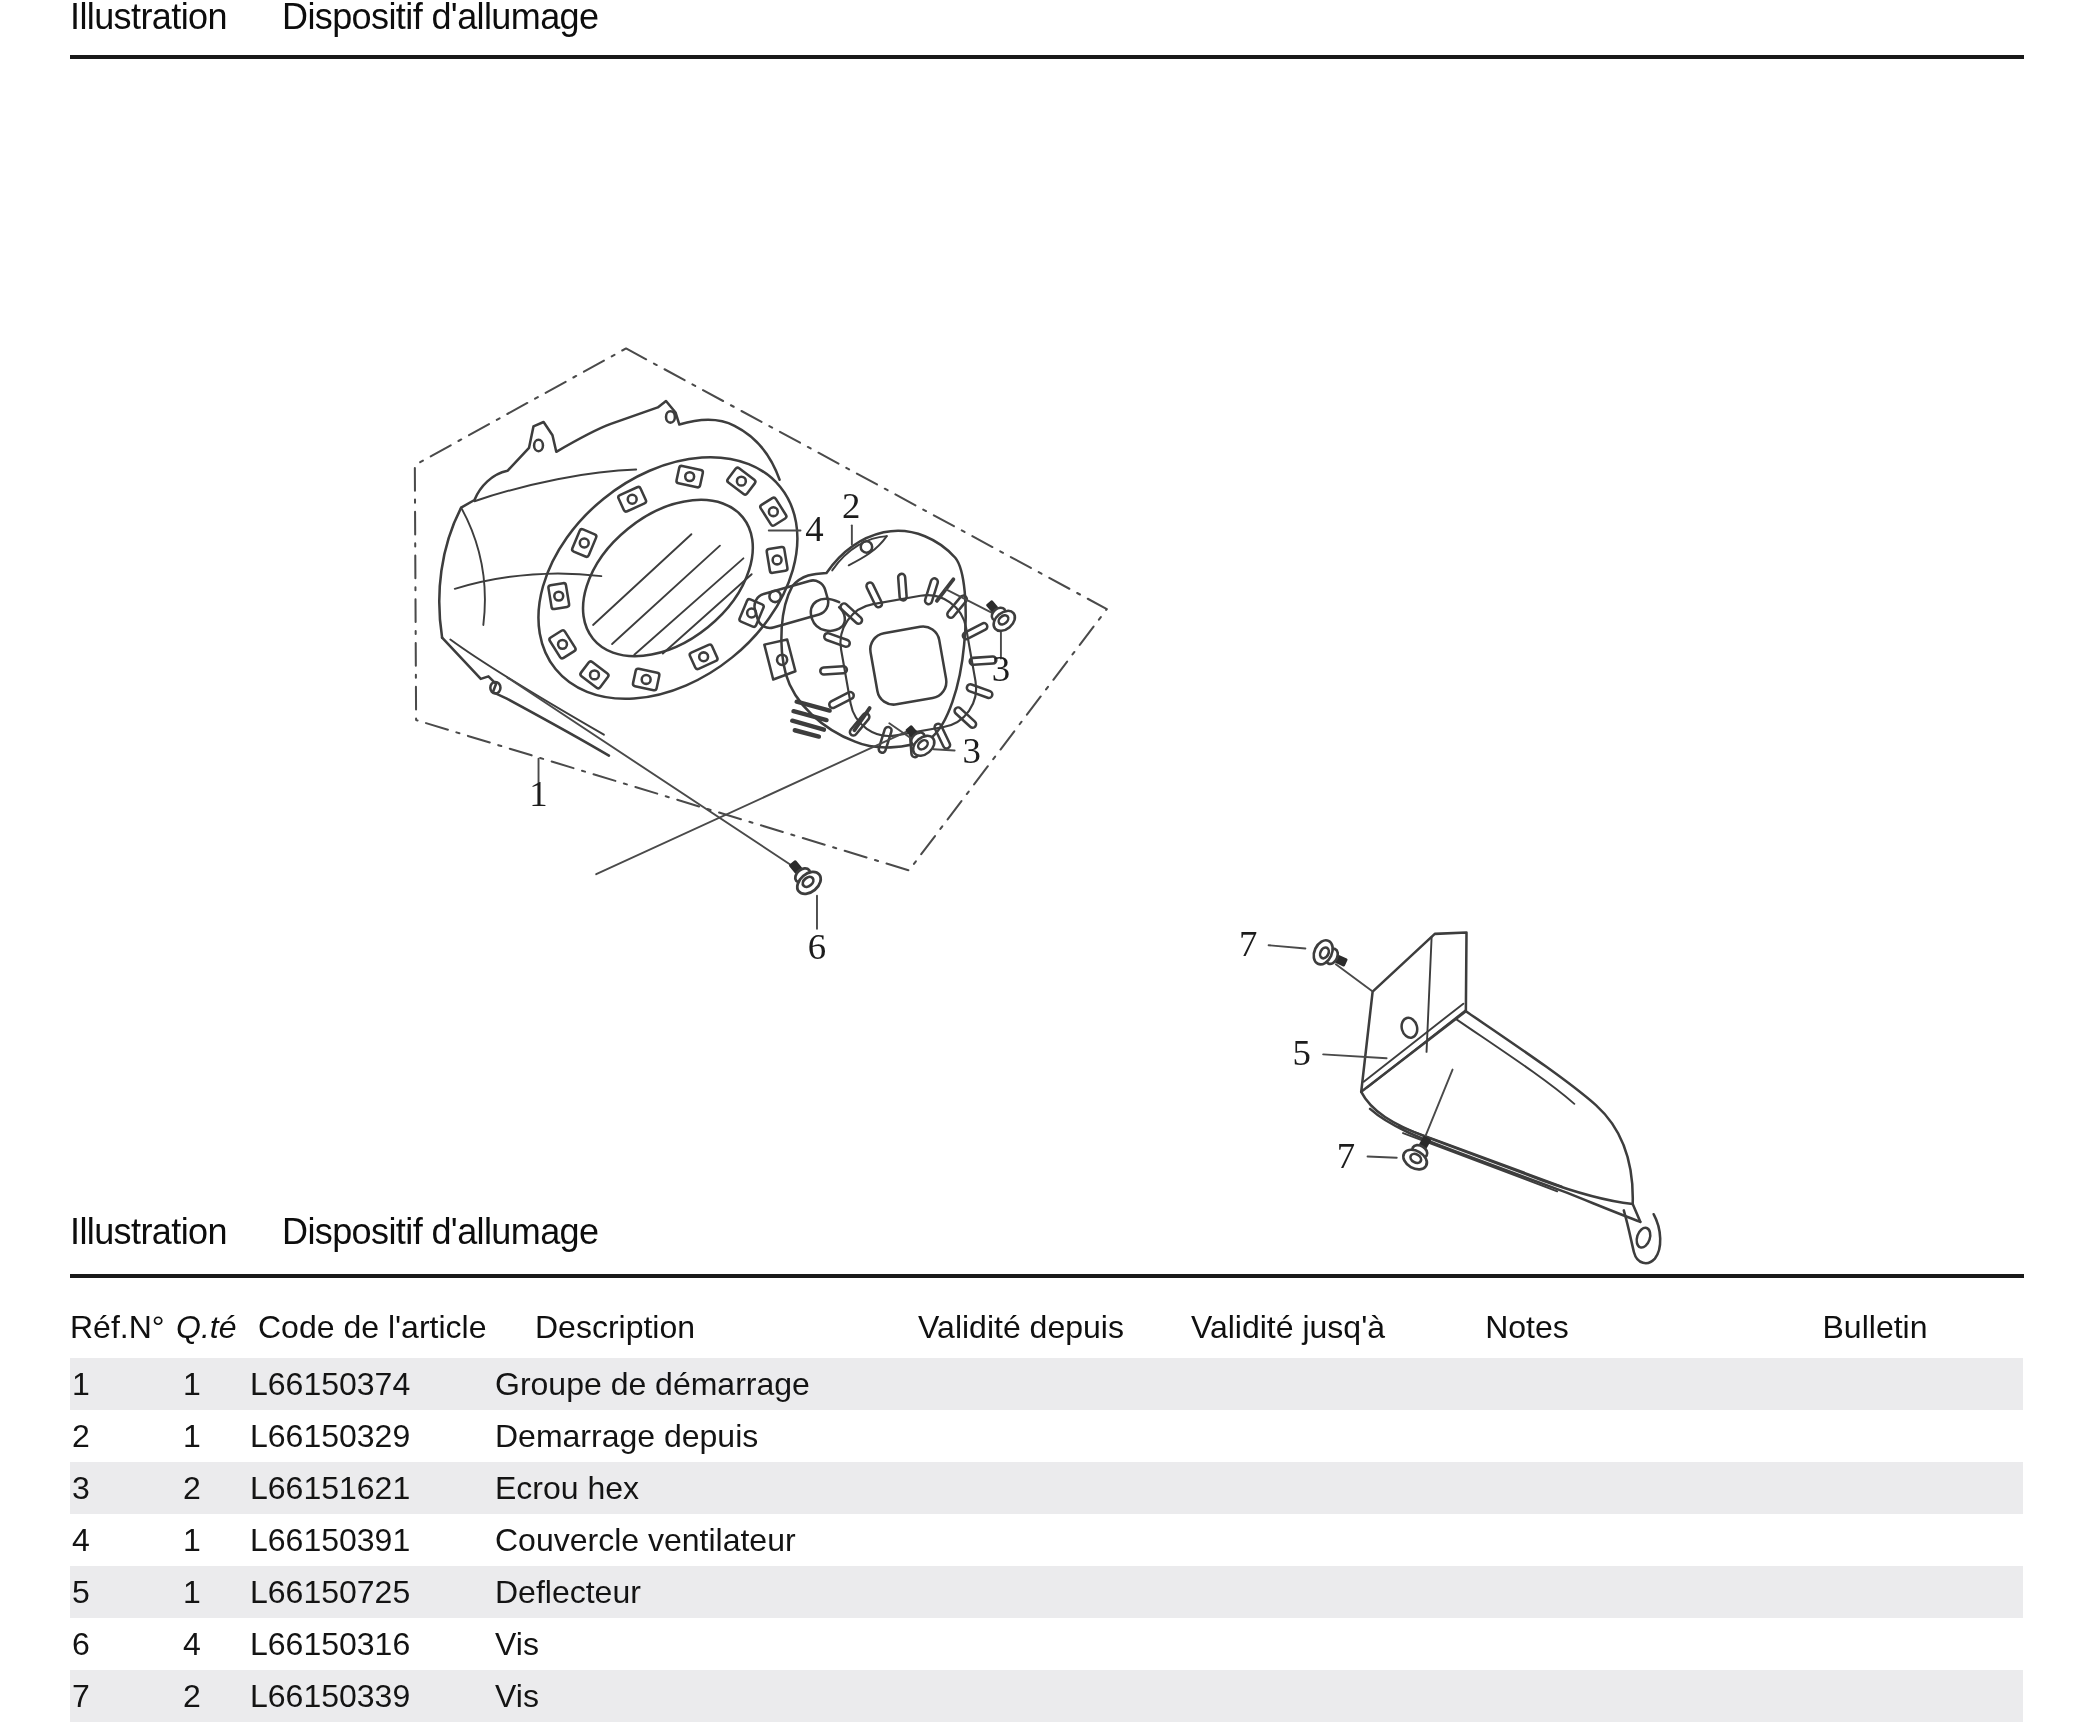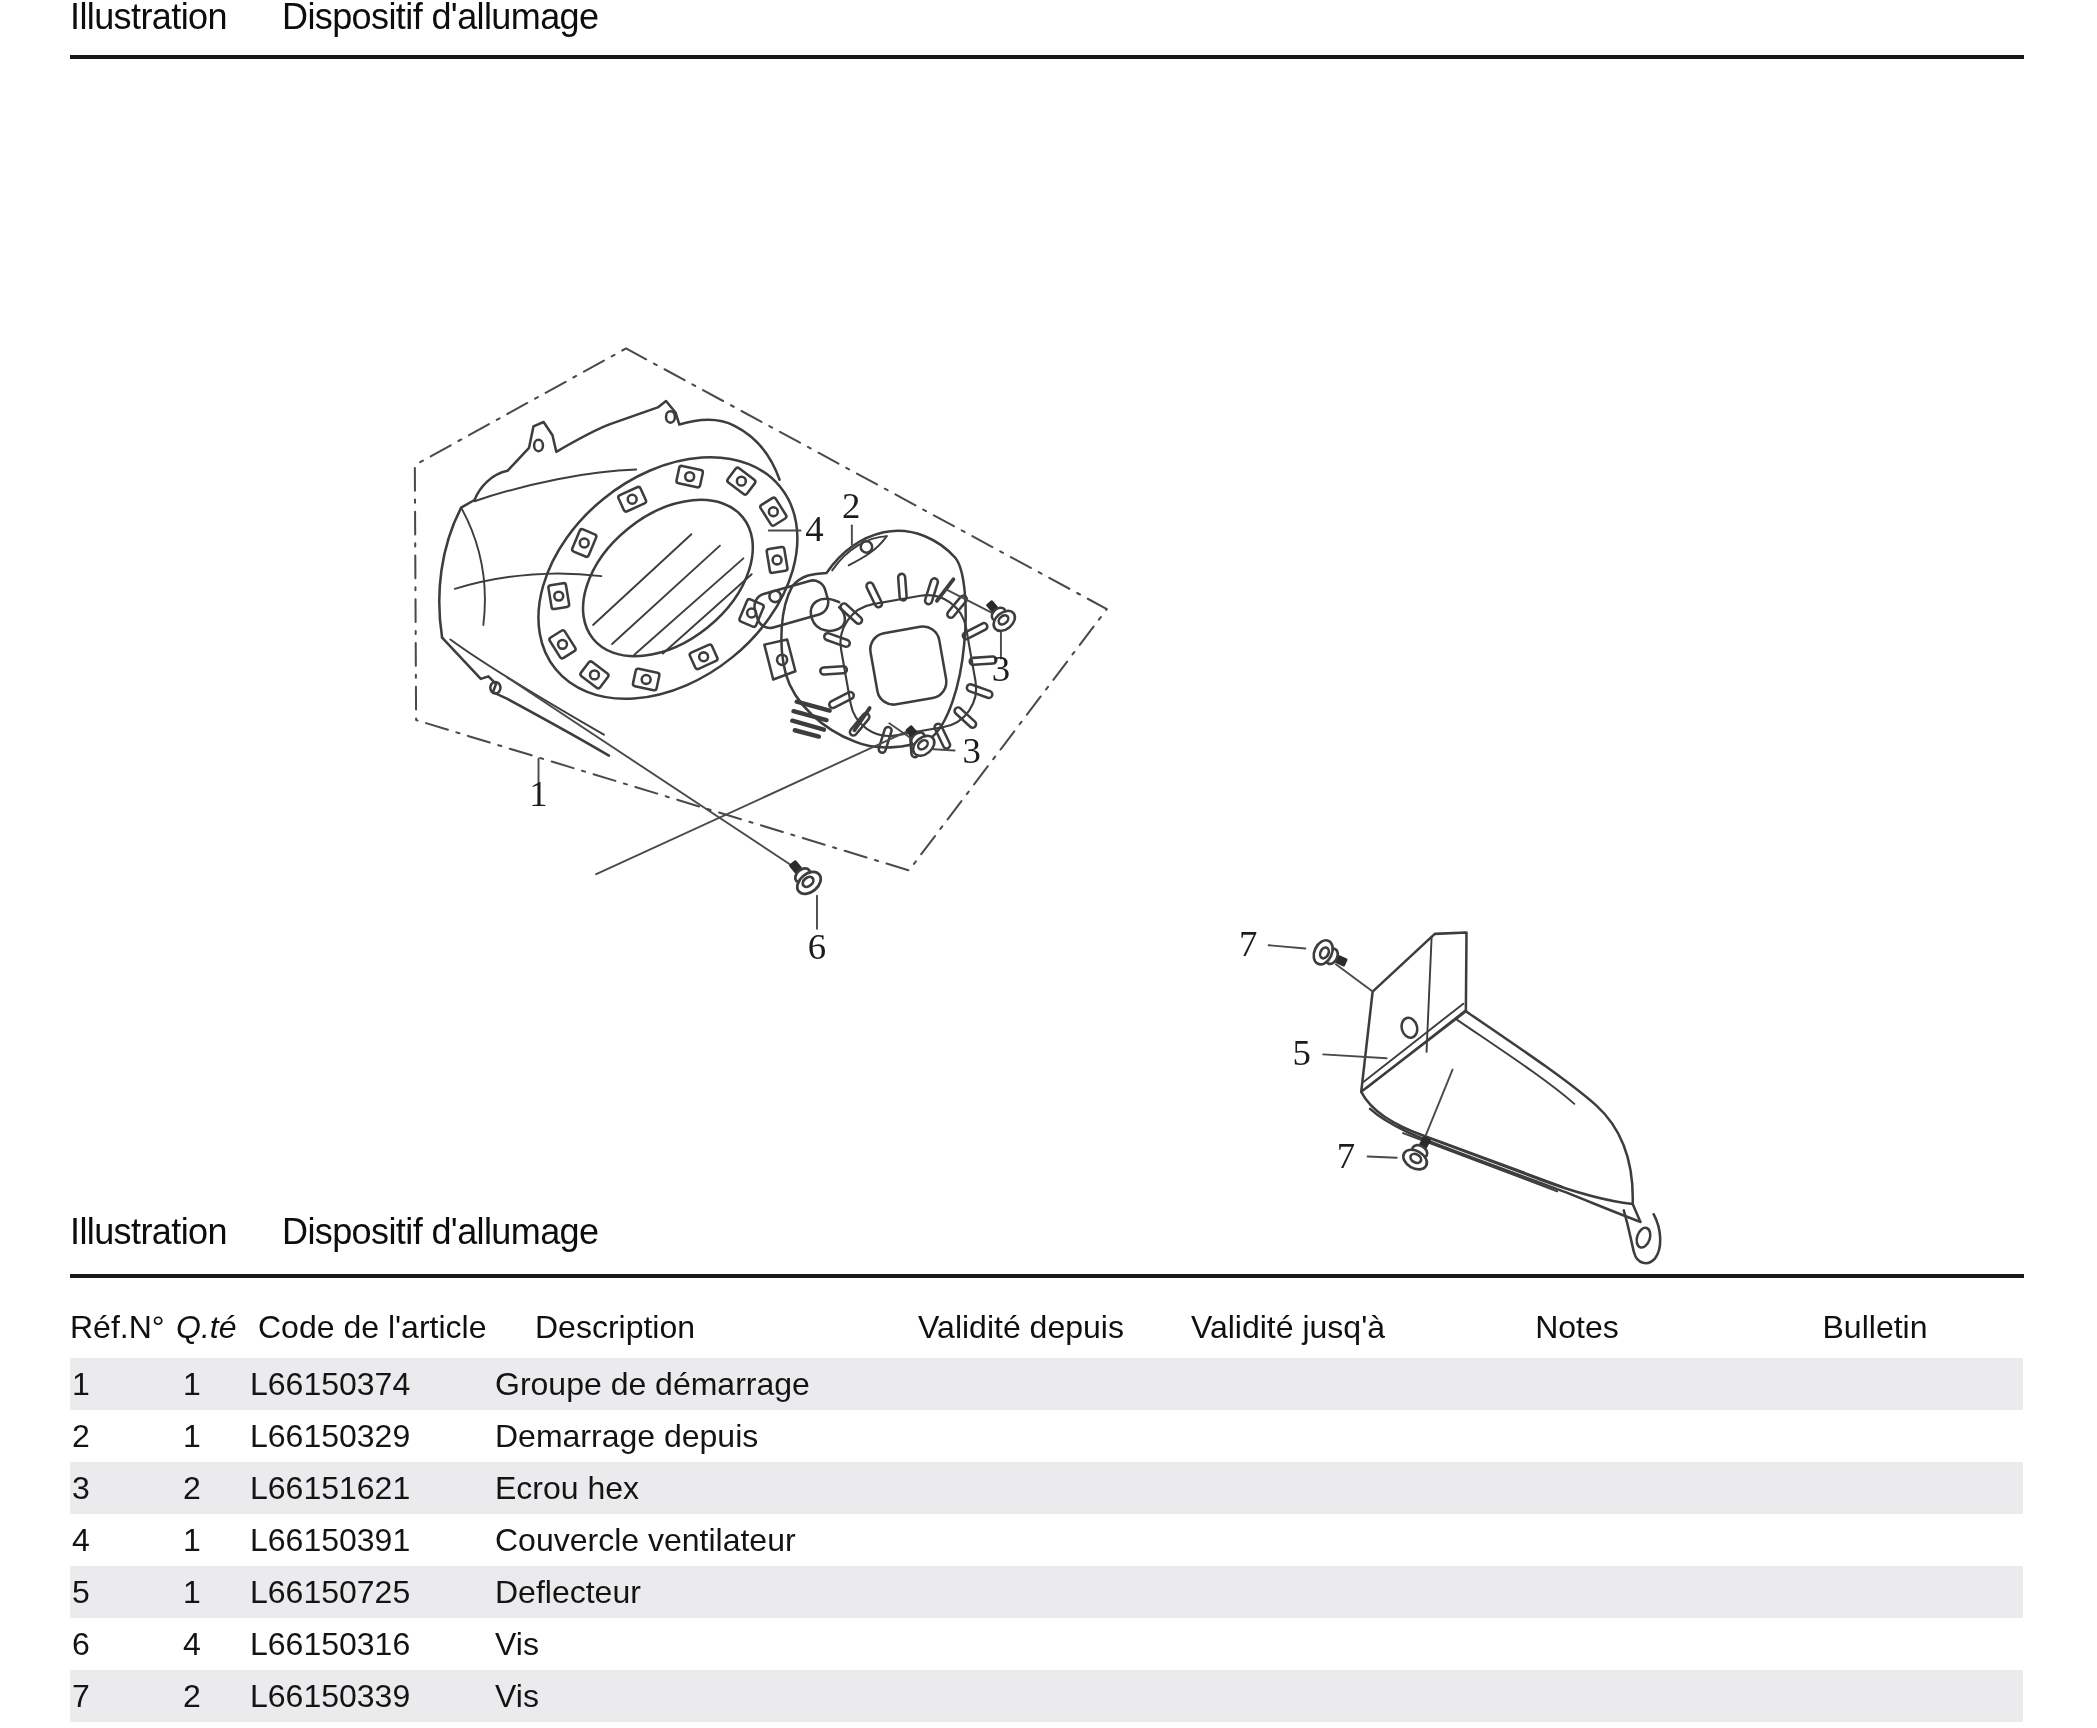--- a/index.html
+++ b/index.html
@@ -20,21 +20,21 @@
   .tbl-header{position:absolute;left:0;top:1309px;width:2097px;height:38px;
     font-size:32px;color:#101010;}
   .tbl-header span{position:absolute;white-space:nowrap;}
   .h-ref{left:70px;}
   .h-qty{left:176px;font-style:italic;}
   .h-code{left:250px;margin-left:8px;}
   .h-desc{left:495px;margin-left:40px;}
   .h-center{transform:translateX(-50%);}
   .h-vfrom{left:1021px;}
   .h-vto{left:1288px;}
-  .h-notes{left:1577px;}
+  .h-notes{left:1527px;}
   .h-bulletin{left:1875px;}
   .tbl-rows{position:absolute;left:0;top:1358px;width:2097px;}
   .tbl-row{position:absolute;left:0;width:2097px;height:52px;font-size:32px;}
   .tbl-row.alt .band{position:absolute;left:70px;top:0;width:1953px;height:52px;
     background:var(--alt-row,#ebebed);}
   .tbl-row span.cell{position:absolute;top:50%;transform:translateY(-50%);white-space:nowrap;}
   .c-ref{left:72px;}
   .c-qty{left:183px;}
   .c-code{left:250px;}
   .c-desc{left:495px;}

